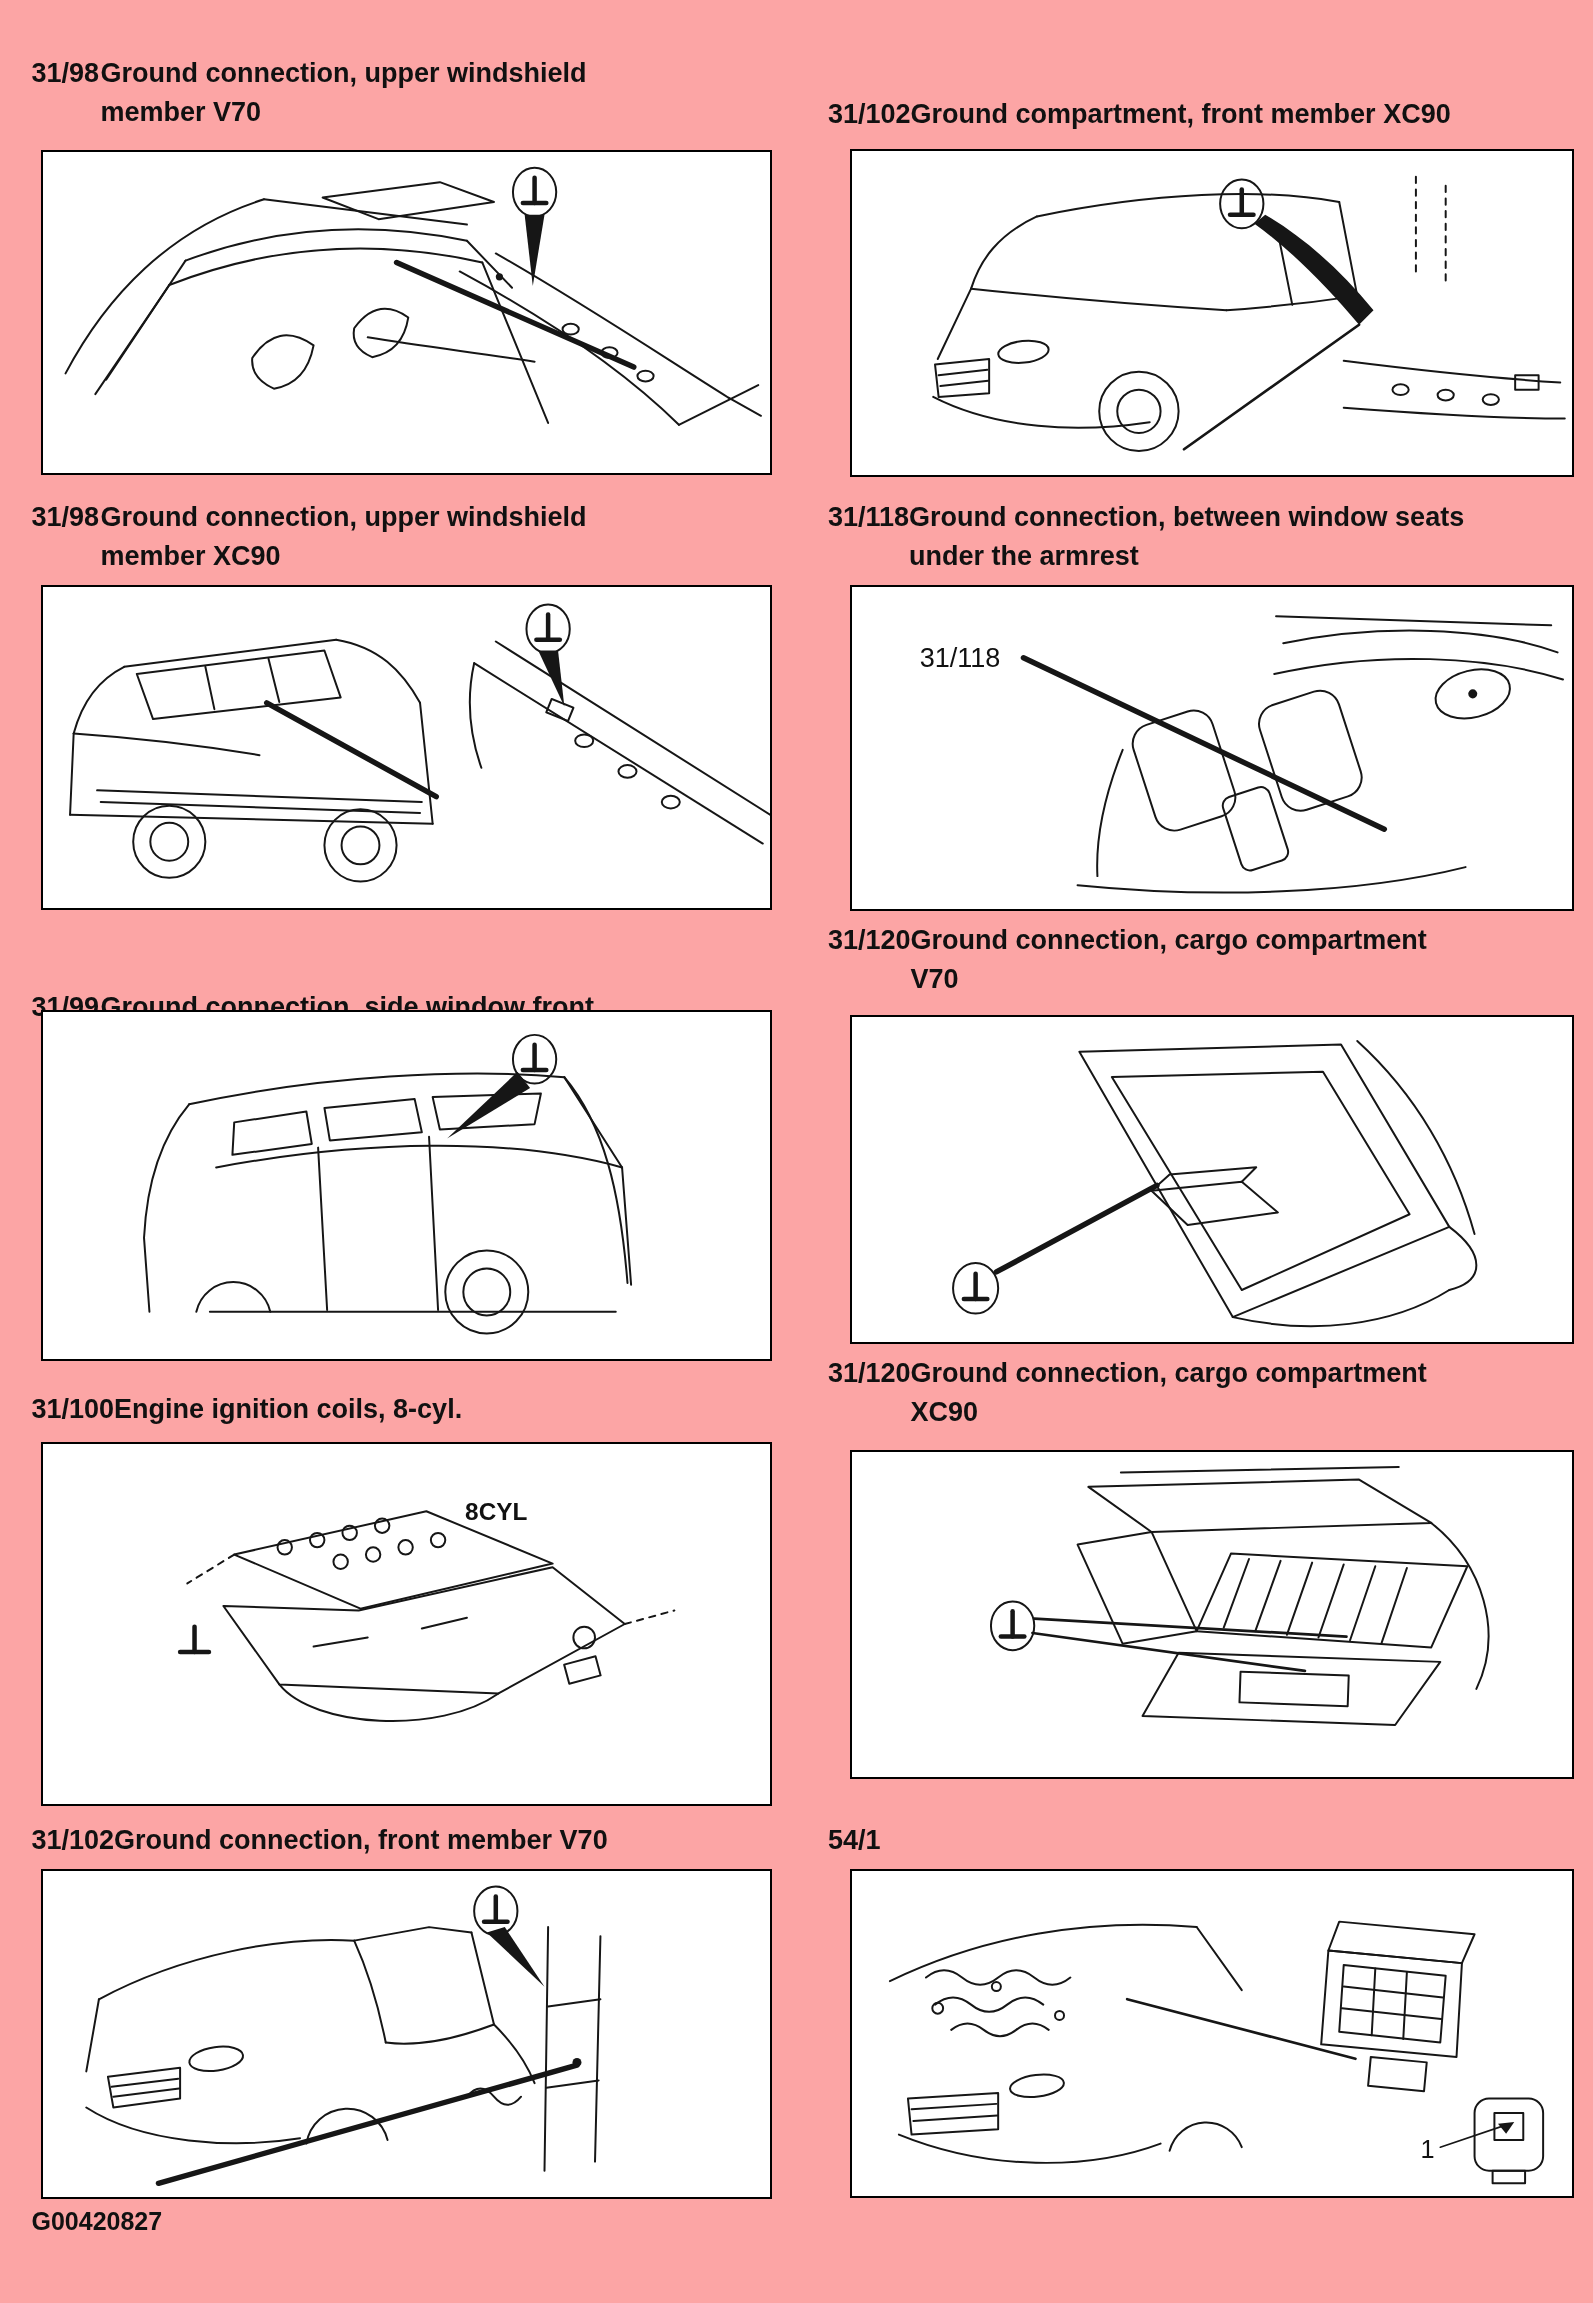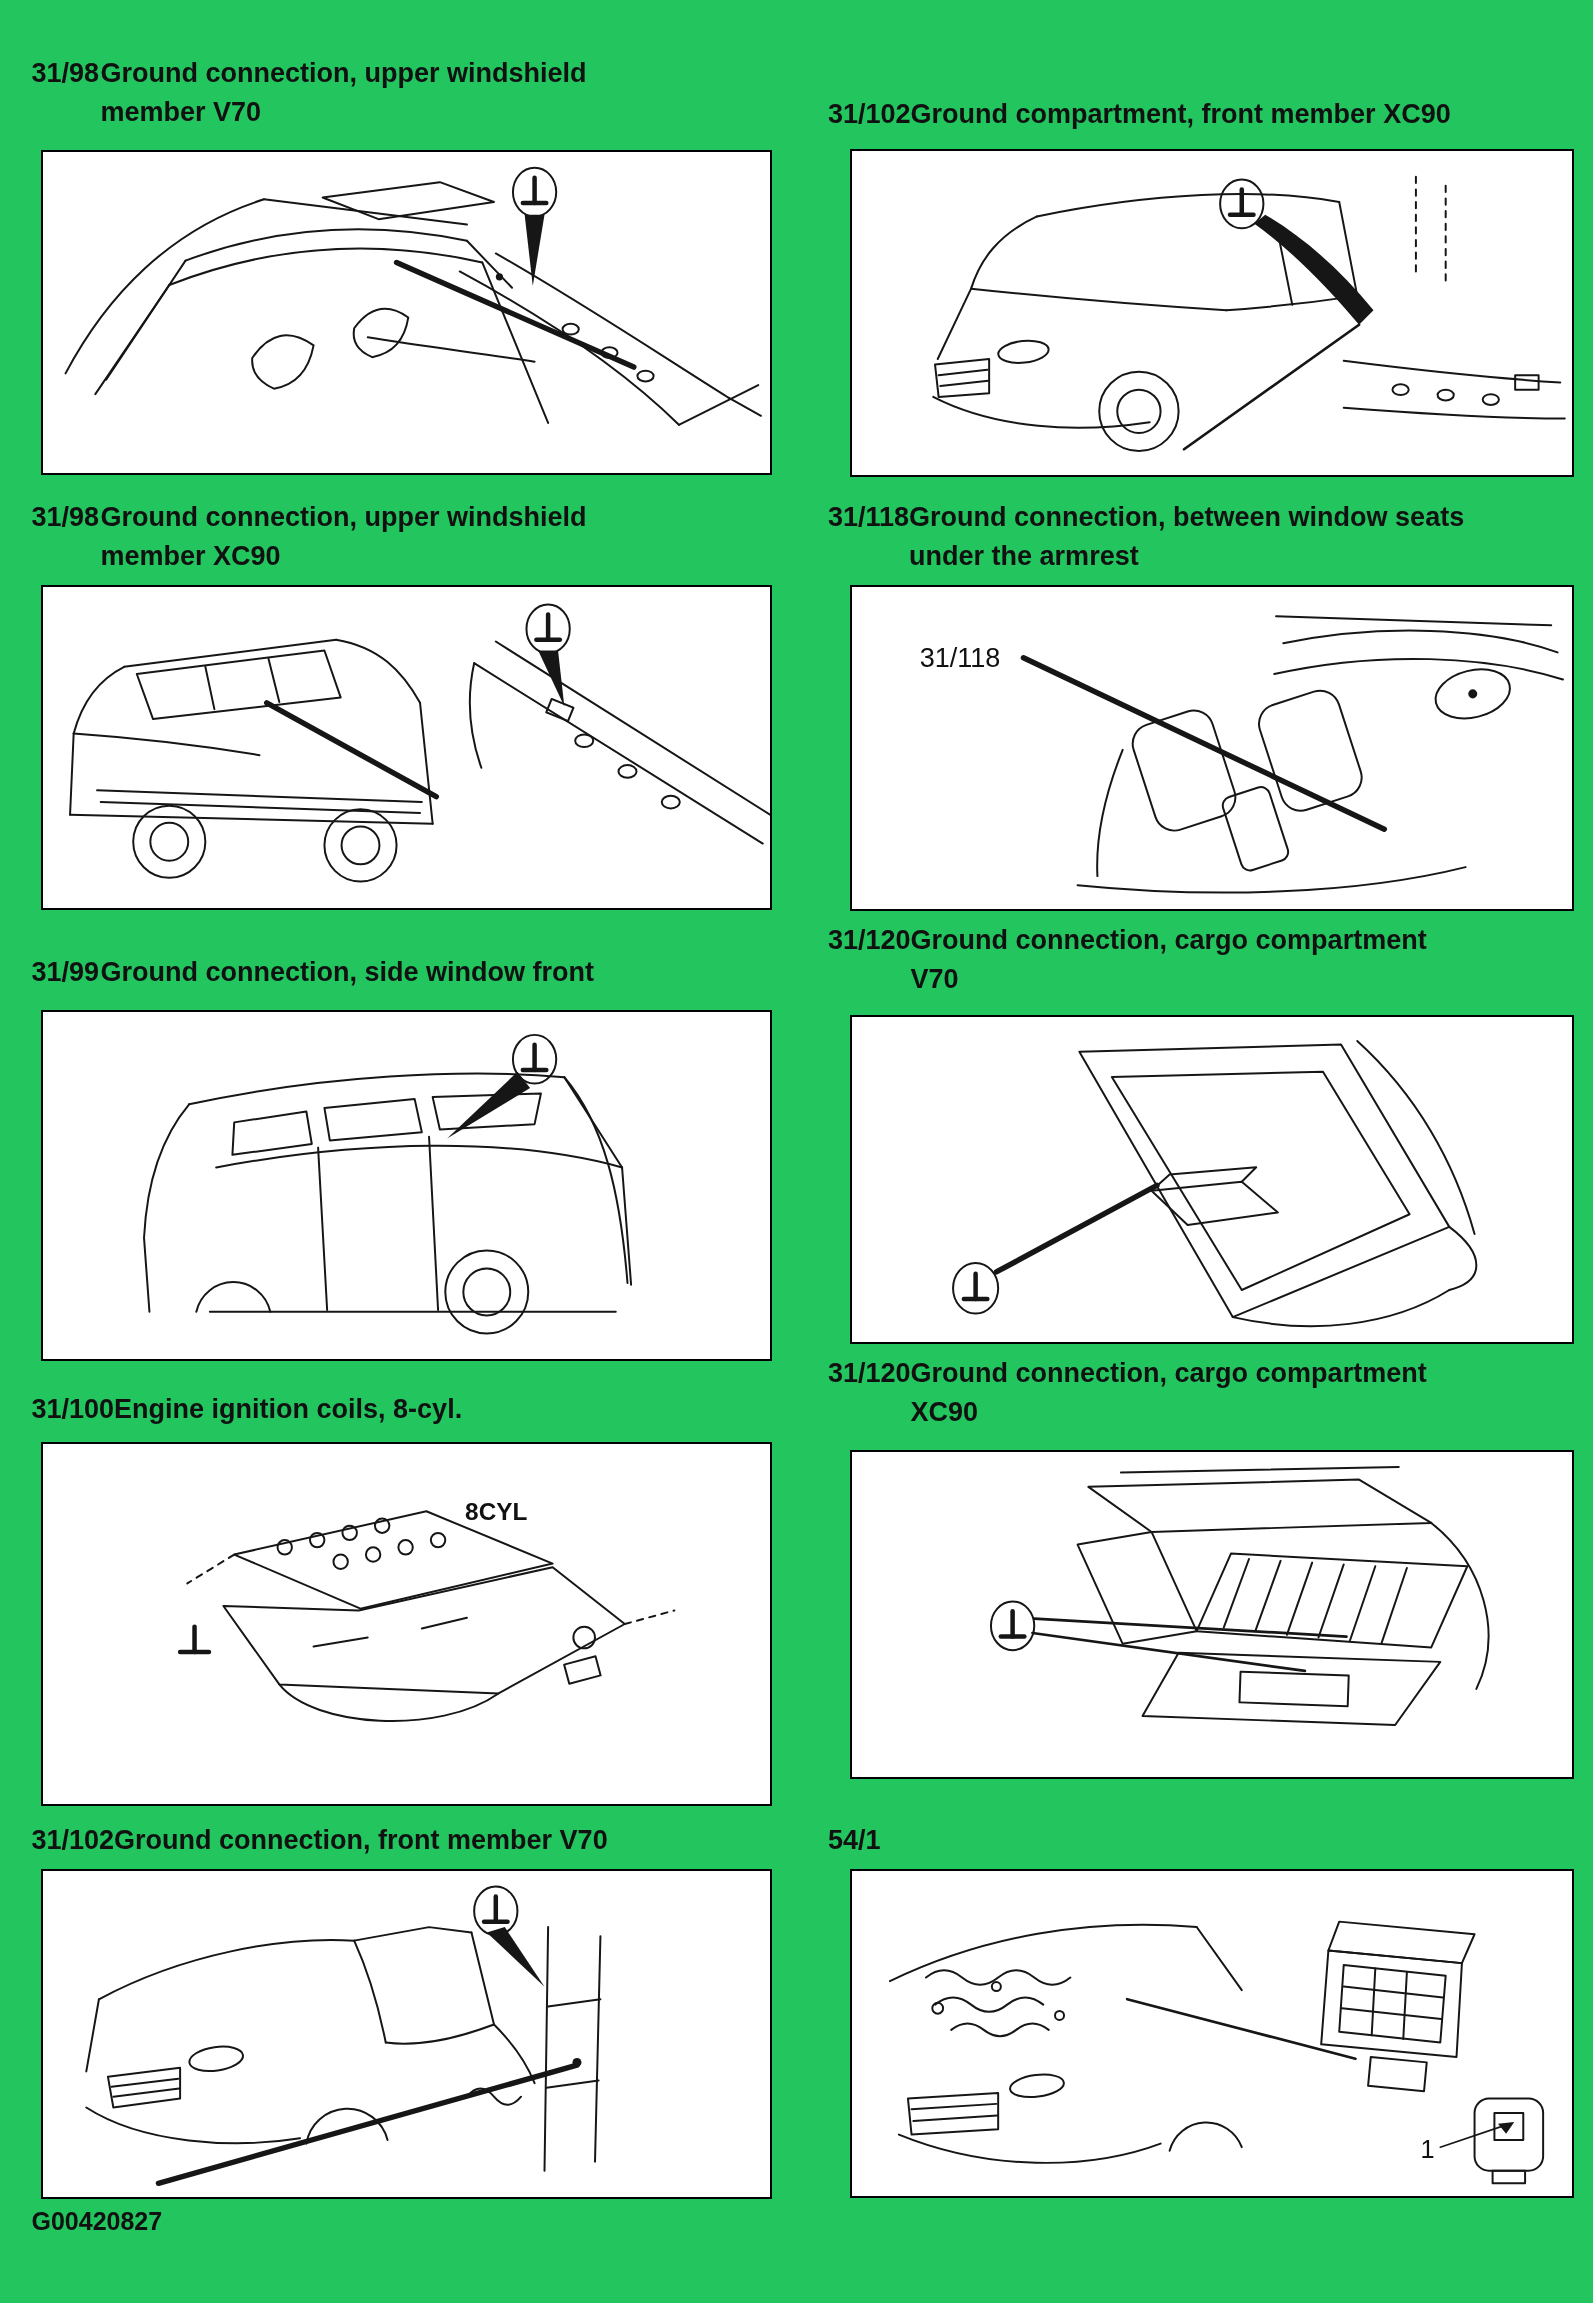--- a/index.html
+++ b/index.html
@@ -1,19 +1,19 @@
 <!DOCTYPE html>
 <html style="font-size:14.4px"><head>
 <meta charset="utf-8">
 <style>
   html,body{margin:0;padding:0;background:#e8e8e8;}
   .page{
     position:relative;
     width:1593px;height:2303px;
-    background:#22c55e;
+    background:#fca5a5;
     font-family:"Liberation Sans", sans-serif;
     color:#111;
     overflow:hidden;
   }
   .cap{
     position:absolute;
     display:flex;
     font-weight:bold;
     font-size:27px;
     line-height:39px;
@@ -132,21 +132,21 @@
       </g>
       <g>
         <ellipse cx="560" cy="46" rx="24" ry="27"></ellipse>
         <line class="thick" x1="560" y1="30" x2="560" y2="58"></line>
         <line class="thick" x1="547" y1="58" x2="573" y2="58"></line>
         <polygon class="fill" points="549,70 571,70 578,132"></polygon>
       </g>
     </svg>
   </div>
 
-  <div class="cap cap-l" style="top:953px">
+  <div class="cap cap-l" style="top:988px">
     <span class="num">31/99</span>
     <span class="ttl">Ground connection, side window front</span>
   </div>
 
   <div class="figbox" style="left:41px;top:1010px;width:731px;height:351px">
     <svg viewBox="0 0 806 384">
       <g>
         <path d="M162,102 C310,70 468,62 578,72"></path>
         <path d="M578,72 L642,172"></path>
         <path d="M642,172 L652,302"></path>

